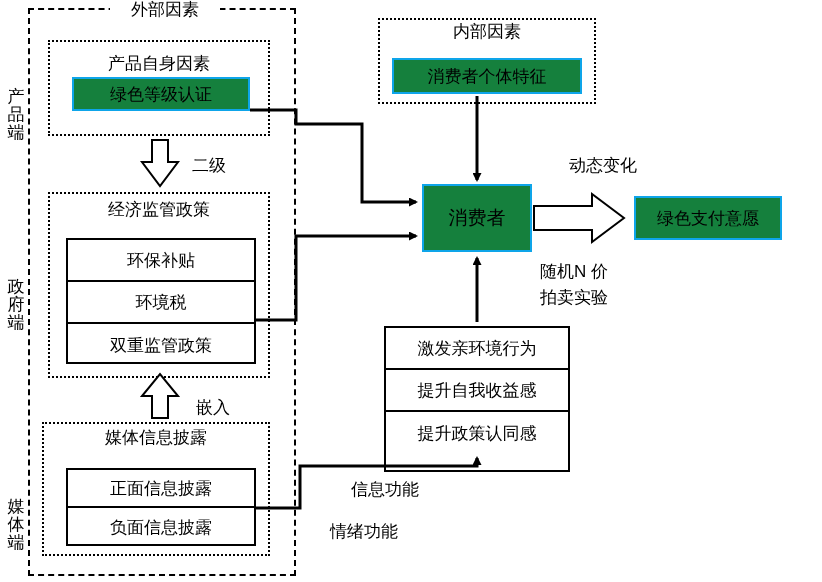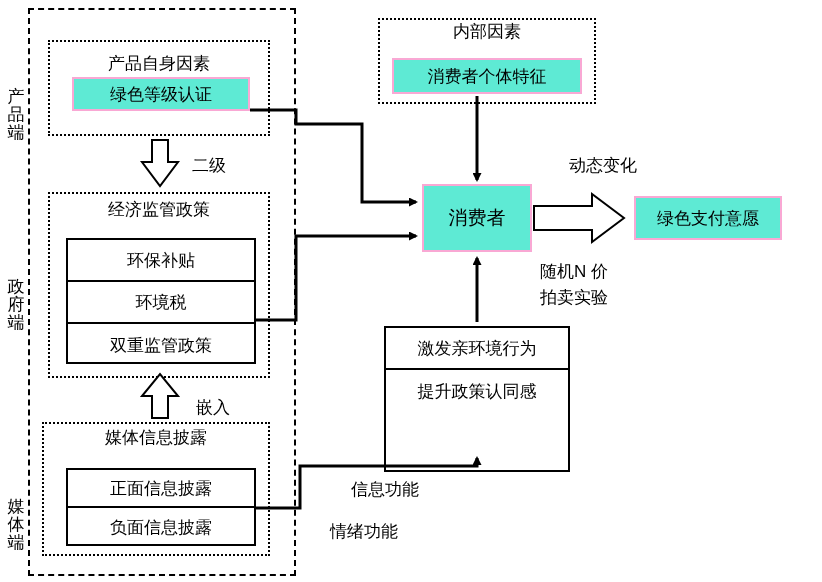--- a/index.html
+++ b/index.html
@@ -7,22 +7,22 @@
     width:822px;height:582px;
     background:#ffffff;
     font-family:"Liberation Sans","DejaVu Sans",sans-serif;
     color:#000;
     position:relative;
     overflow:hidden;
   }
   #root{position:absolute;left:0;top:0;width:822px;height:582px;}
   .abs{position:absolute;}
   .box{
-    border:2px solid #f9a8d4;
-    background:#5eead4;
+    border:2px solid #0ea5e9;
+    background:#15803d;
     display:flex;align-items:center;justify-content:center;
     text-align:center;
     font-size:17px;
     box-sizing:border-box;
   }
   .dashbox{
     border:2px dashed #000;
     background:transparent;
     box-sizing:border-box;
   }
@@ -58,20 +58,21 @@
   .stack > div:last-child{border-bottom:none;}
   svg.overlay{position:absolute;left:0;top:0;width:822px;height:582px;pointer-events:none;}
 </style>
 </head>
 <body>
 
 <div id="root">
 
   <div class="abs dashbox" style="left:28px;top:8px;width:268px;height:568px;"></div>
 
+  <div class="abs label" style="left:110px;top:0px;width:110px;background:#fff;">外部因素</div>
 
   <div class="abs vlabel" style="left:6px;top:60px;word-break:break-all;">产品端</div>
   <div class="abs vlabel" style="left:6px;top:250px;word-break:break-all;">政府端</div>
   <div class="abs vlabel" style="left:6px;top:470px;word-break:break-all;">媒体端</div>
 
   <div class="abs dotbox" style="left:48px;top:40px;width:222px;height:96px;"></div>
   <div class="abs label" style="left:84px;top:54px;width:150px;">产品自身因素</div>
   <div class="abs box" style="left:72px;top:77px;width:178px;height:34px;">绿色等级认证</div>
 
   <div class="abs dotbox" style="left:48px;top:192px;width:222px;height:186px;"></div>
@@ -92,20 +93,21 @@
   <div class="abs dotbox" style="left:378px;top:18px;width:218px;height:86px;"></div>
   <div class="abs label" style="left:432px;top:22px;width:110px;background:#fff;">内部因素</div>
   <div class="abs box" style="left:392px;top:58px;width:190px;height:36px;">消费者个体特征</div>
 
   <div class="abs box" style="left:422px;top:184px;width:110px;height:68px;font-size:19px;">消费者</div>
 
   <div class="abs box" style="left:634px;top:196px;width:148px;height:44px;">绿色支付意愿</div>
 
   <div class="abs stack" style="left:384px;top:326px;width:186px;height:146px;">
     <div style="height:42px;">激发亲环境行为</div>
+    <div style="height:42px;">提升自我收益感</div>
     <div style="height:42px;">提升政策认同感</div>
   </div>
 
   <div class="abs label" style="left:184px;top:156px;width:50px;">二级</div>
   <div class="abs label" style="left:188px;top:398px;width:50px;">嵌入</div>
   <div class="abs label" style="left:548px;top:156px;width:110px;">动态变化</div>
   <div class="abs label" style="left:540px;top:262px;width:110px;text-align:left;">随机N 价</div>
   <div class="abs label" style="left:540px;top:288px;width:110px;text-align:left;">拍卖实验</div>
   <div class="abs label" style="left:330px;top:480px;width:110px;text-align:center;">信息功能</div>
   <div class="abs label" style="left:330px;top:522px;width:110px;text-align:left;">情绪功能</div>

